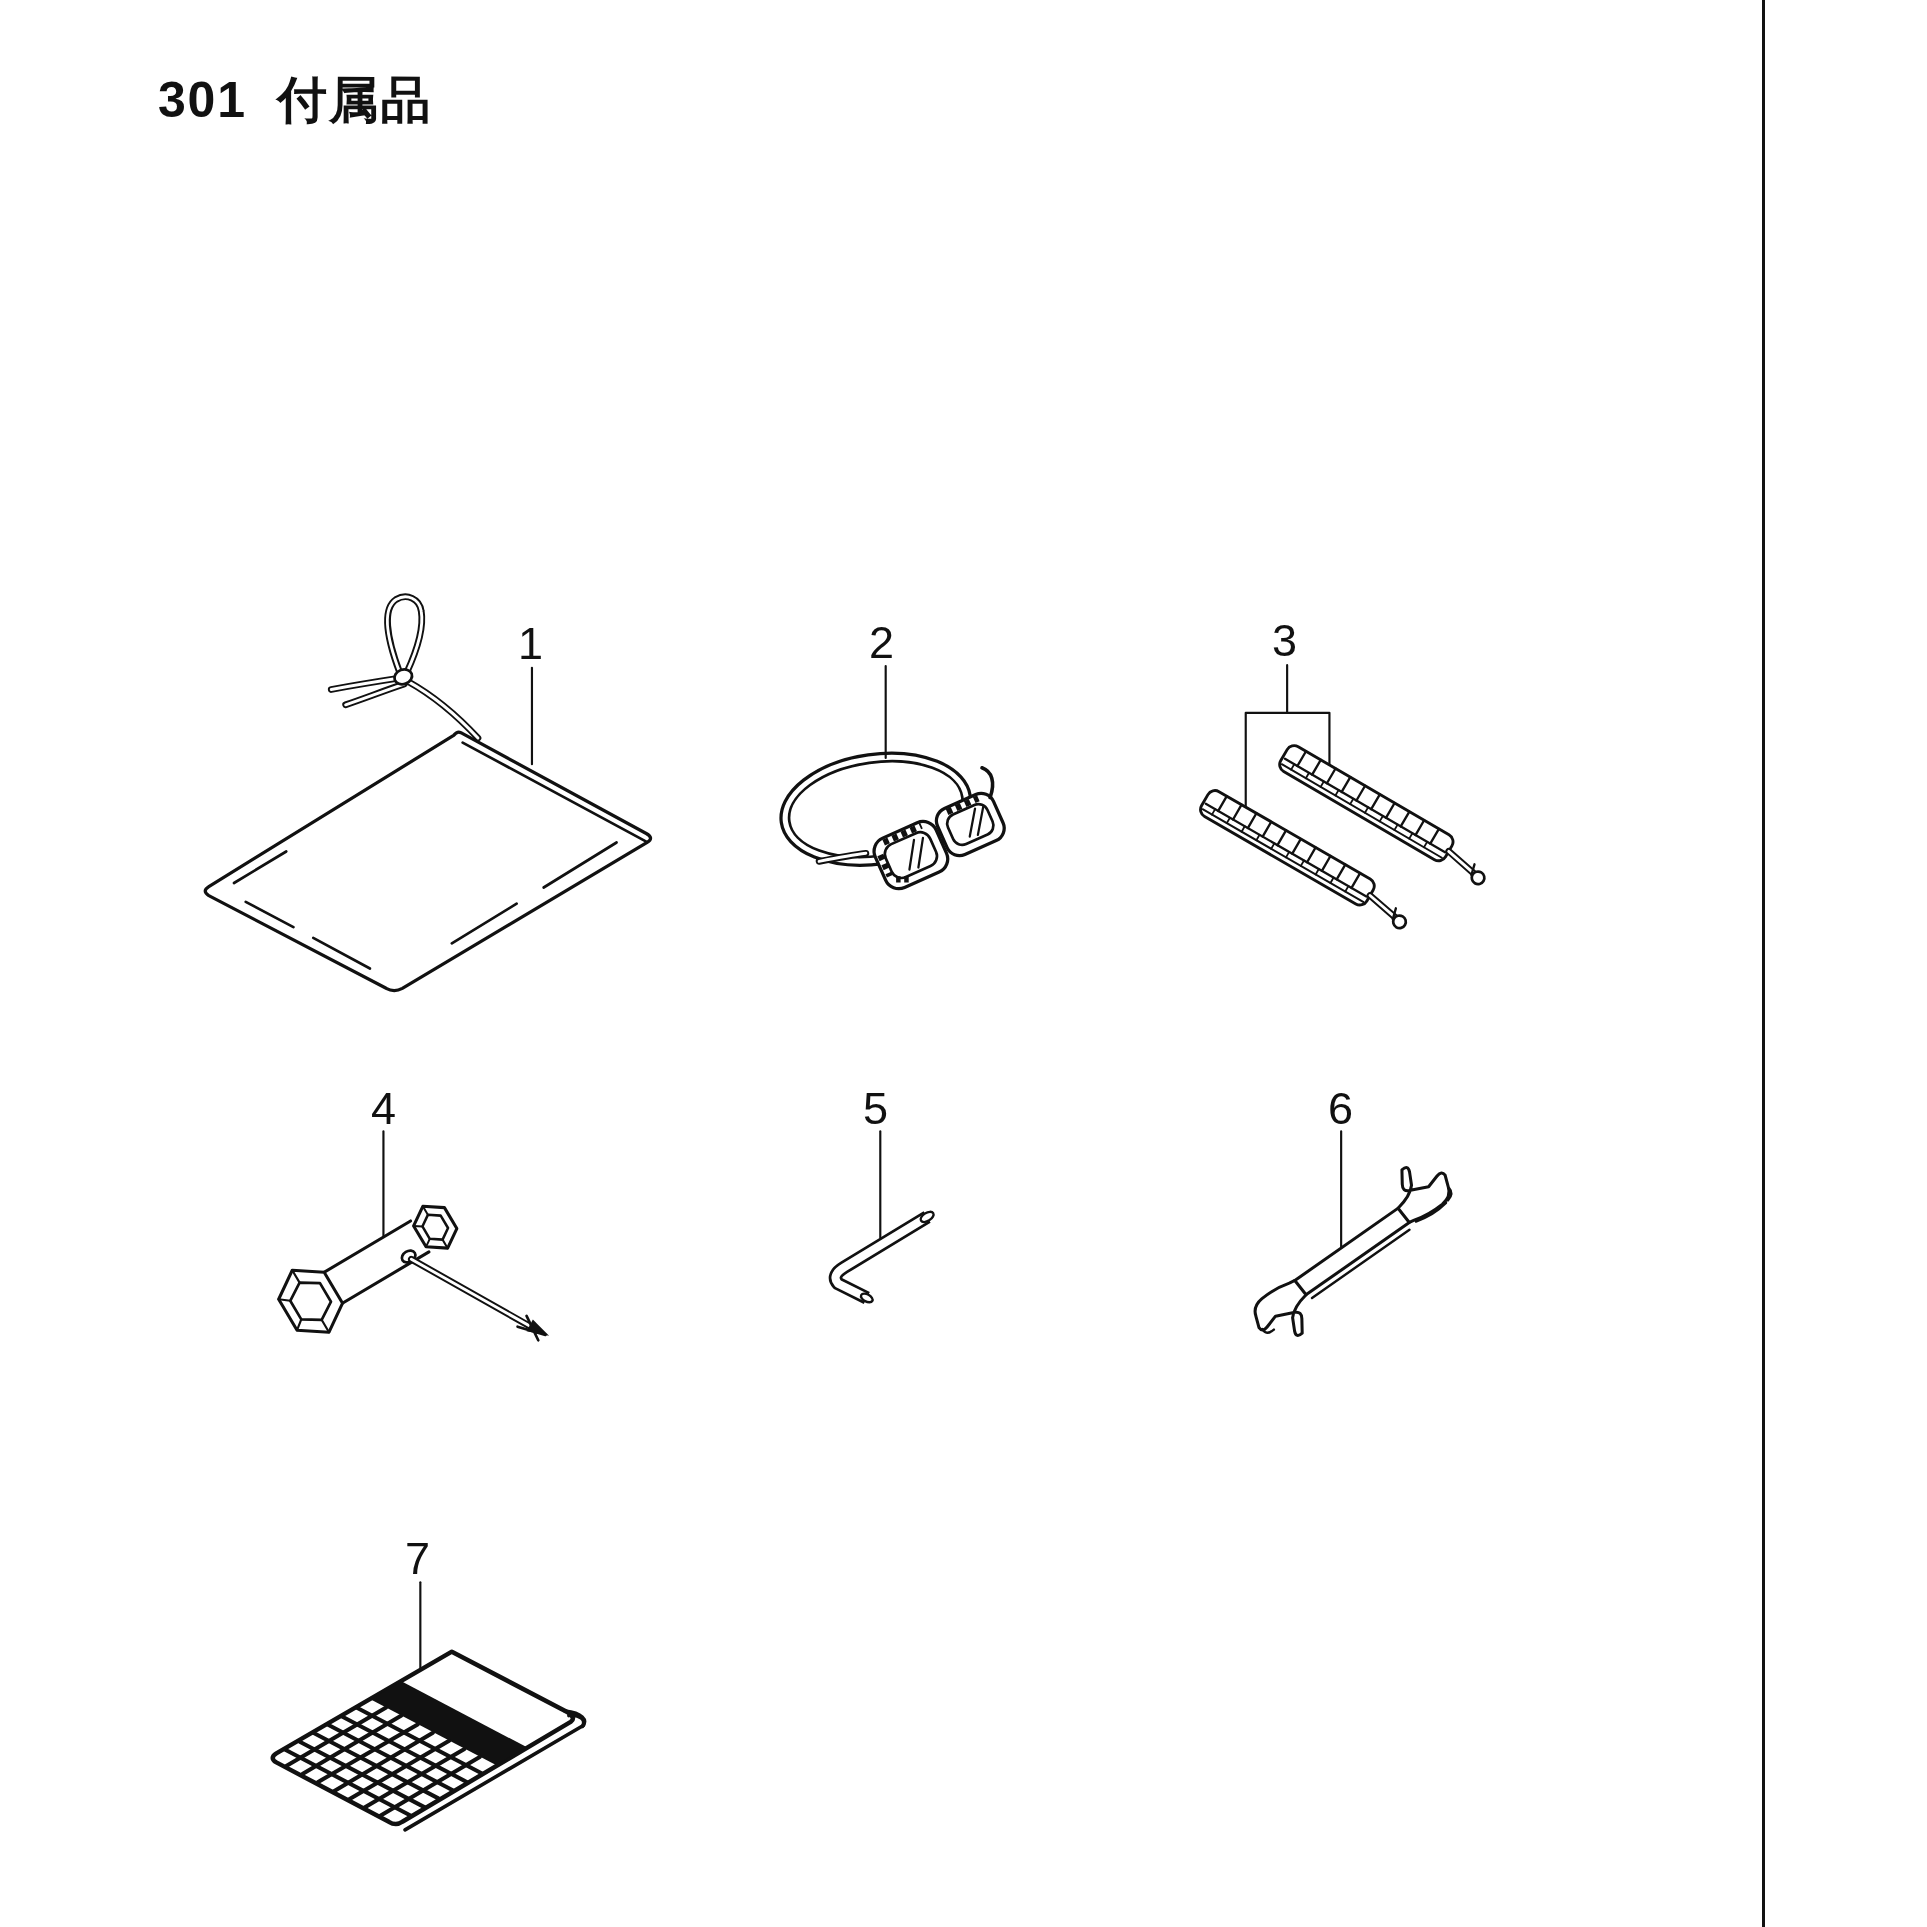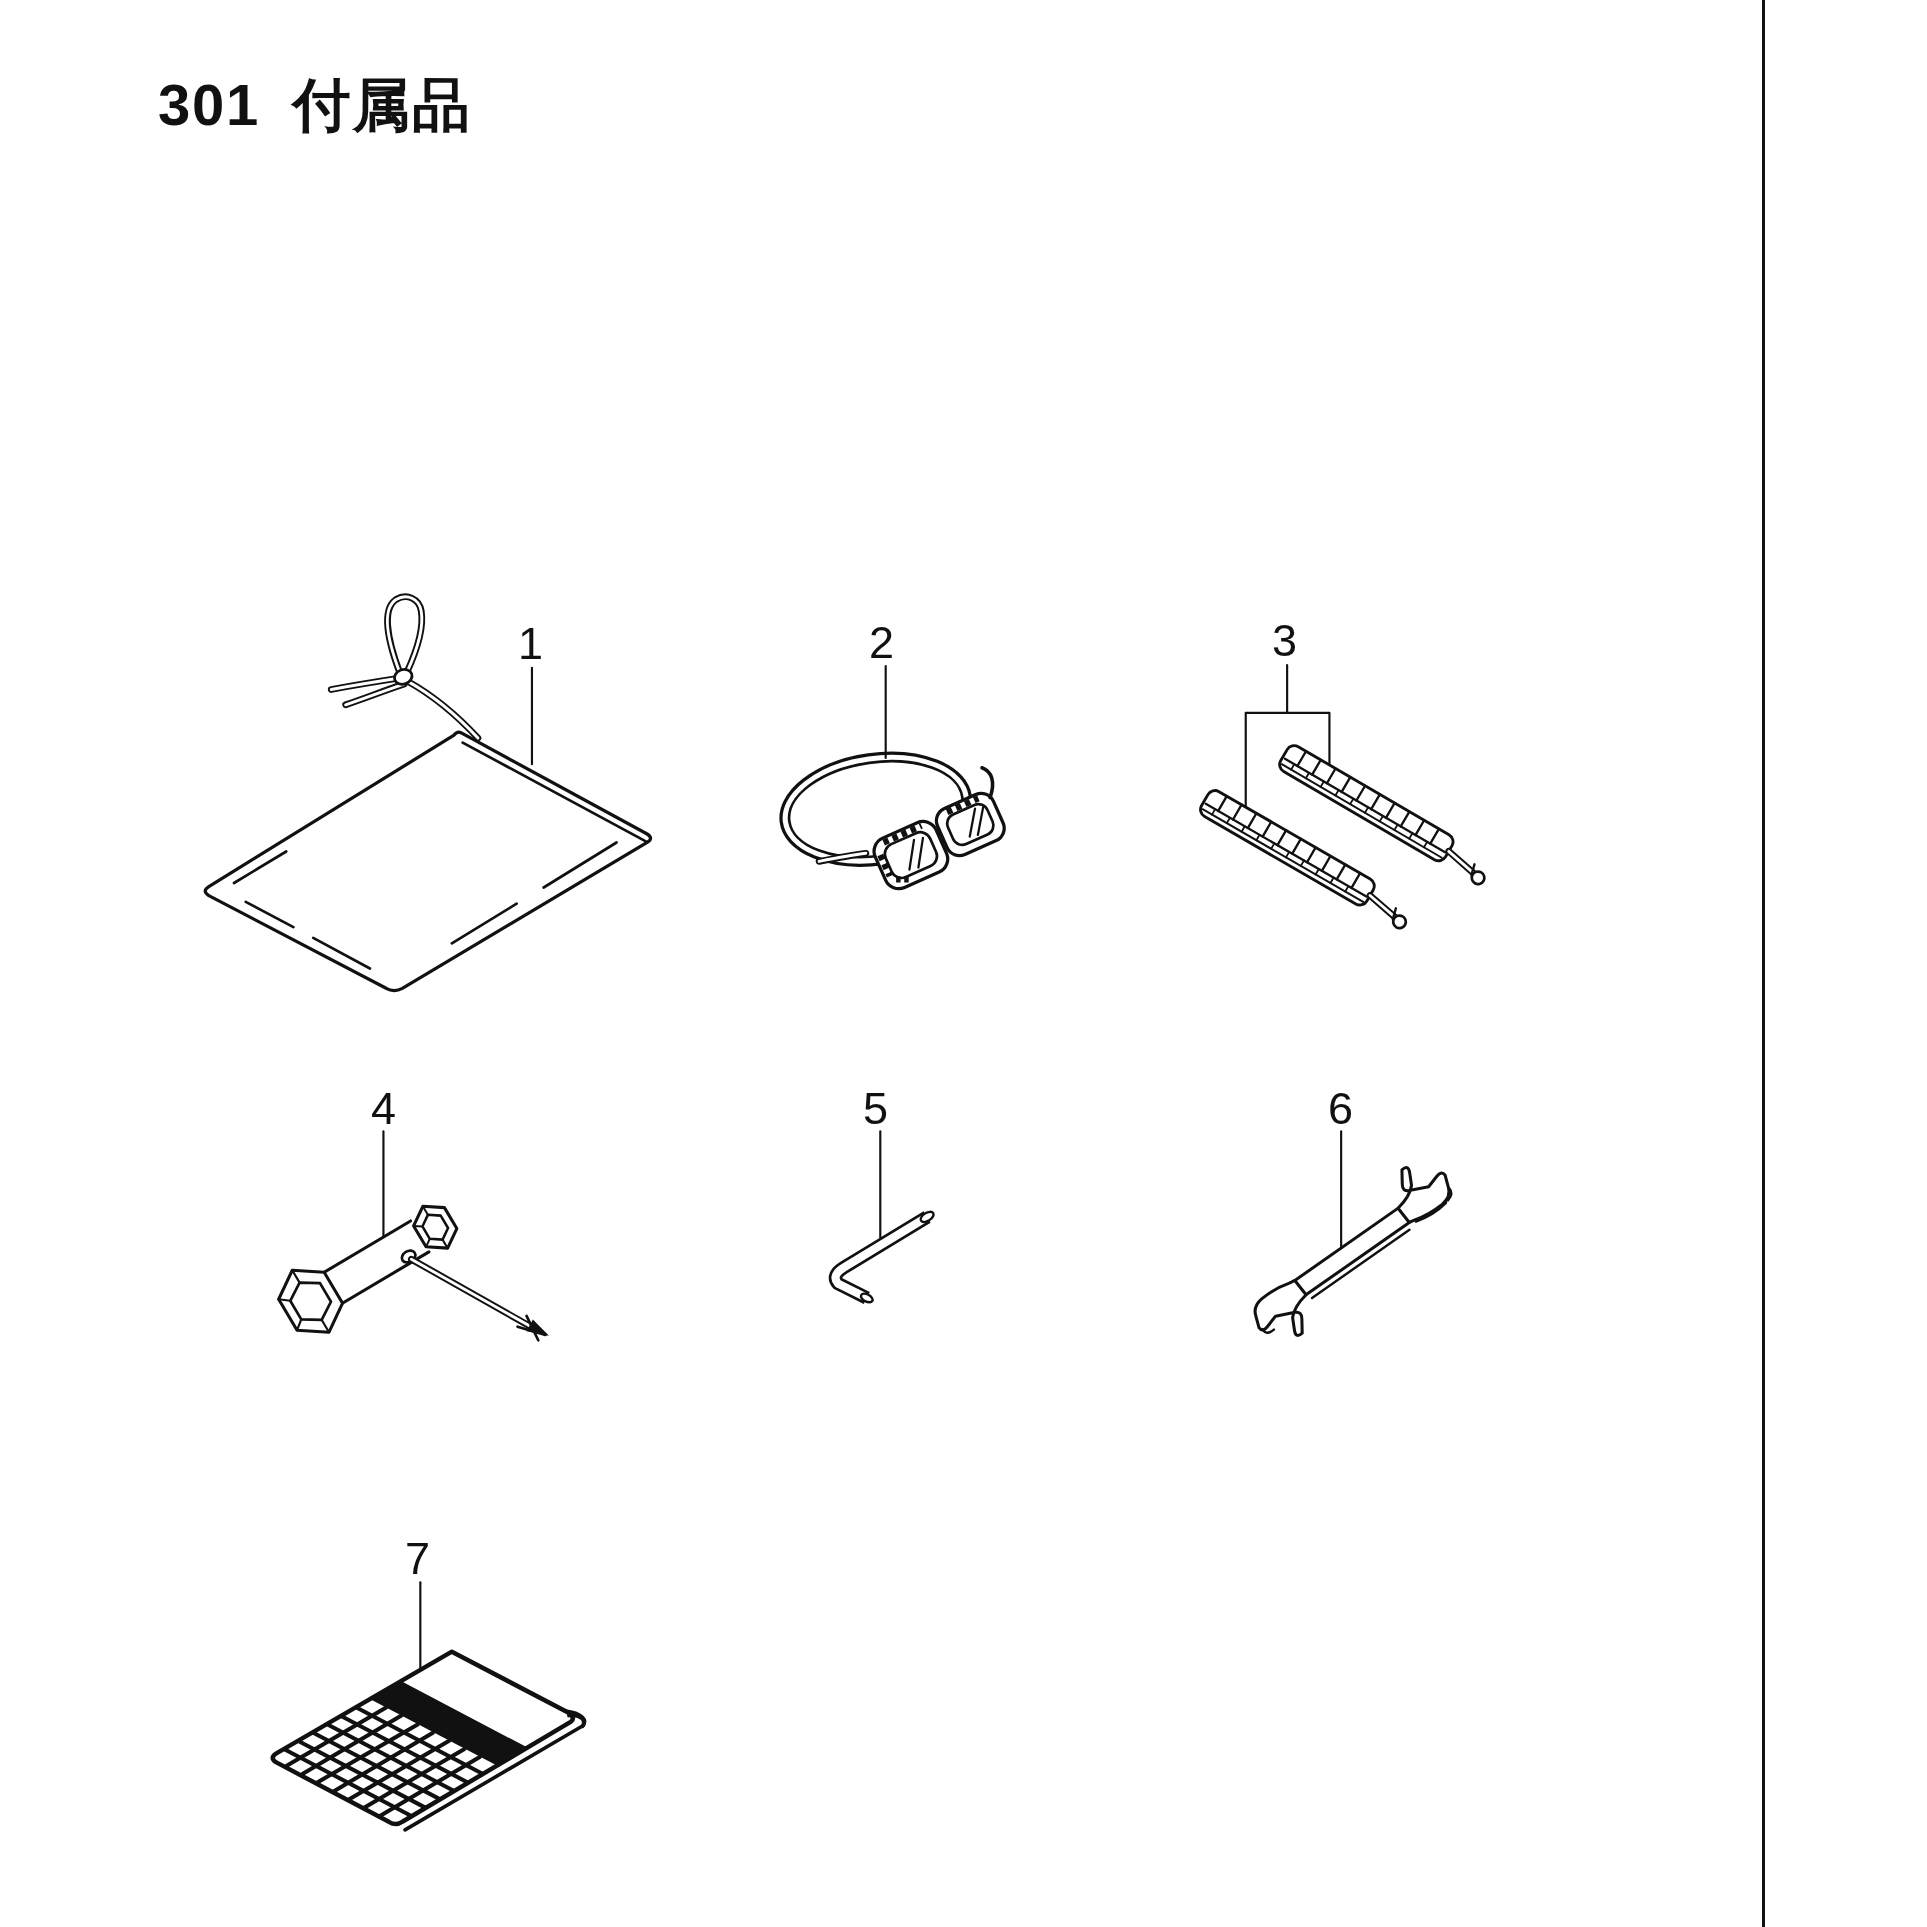--- a/index.html
+++ b/index.html
@@ -1,18 +1,18 @@
 <!DOCTYPE html>
 <html style="font-size:14.4px"><head>
 <meta charset="utf-8">
 <style>
   html,body{margin:0;padding:0;background:#fff;}
   .page{position:relative;width:1928px;height:1928px;background:#fff;overflow:hidden;
         font-family:"Liberation Sans",sans-serif;color:#111;}
-  .page-title{position:absolute;left:158px;top:67px;font-size:58px;font-weight:600;
+  .page-title{position:absolute;left:158px;top:67px;font-size:50px;font-weight:600;
               letter-spacing:1.8px;word-spacing:14.4px;color:#111;white-space:nowrap;}
   .page-border{position:absolute;left:1762px;top:0;width:2.7px;height:1928px;background:#111;}
   .ref-label{position:absolute;width:41px;text-align:center;font-size:45px;font-weight:500;
              line-height:45px;color:#111;}
   svg.art{position:absolute;left:0;top:0;}
   .ln{stroke:#111;fill:none;stroke-linecap:round;stroke-linejoin:round;}
   .wfill{fill:#fff;stroke:#111;stroke-linejoin:round;}
   .cord-b{stroke:#111;fill:none;stroke-width:7.5;stroke-linecap:round;}
   .cord-w{stroke:#fff;fill:none;stroke-width:3.2;stroke-linecap:round;}
 </style>

